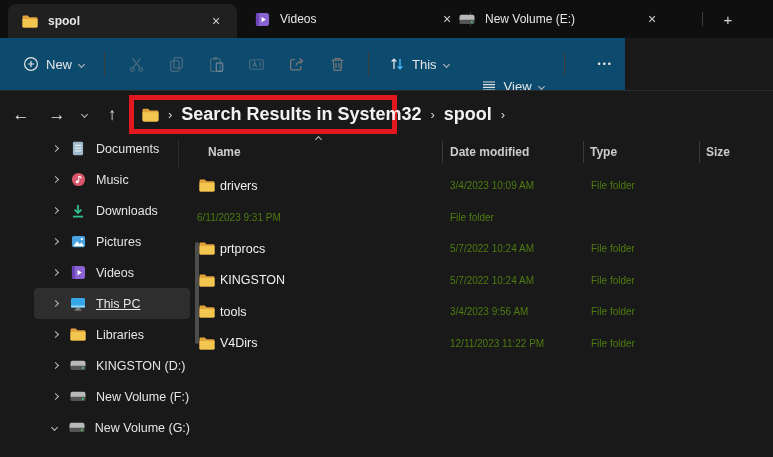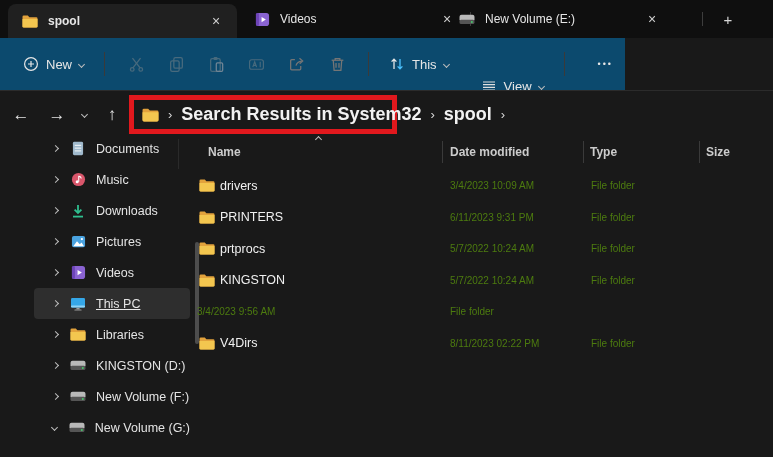--- a/index.html
+++ b/index.html
@@ -400,29 +400,20 @@
               </svg>
             </span>
             <span>drivers</span>
           </div>
         <div class="cell-dim">3/4/2023 10:09 AM</div>
         <div class="cell-dim">File folder</div>
         <div class="cell-dim"></div>
       </div>
 
       <div class="file-row">
-        <div class="cell-name">
-            <span class="side-icon">
-              <svg width="16" height="13" viewBox="0 0 16 13">
-                <path d="M0.5 1.8 Q0.5 0.5 1.8 0.5 L5.8 0.5 L7.4 2.2 L14.2 2.2 Q15.5 2.2 15.5 3.5 L15.5 11.2 Q15.5 12.5 14.2 12.5 L1.8 12.5 Q0.5 12.5 0.5 11.2 Z" fill="#e2a23c"></path>
-                <path d="M0.5 4 L15.5 4 L15.5 11.2 Q15.5 12.5 14.2 12.5 L1.8 12.5 Q0.5 12.5 0.5 11.2 Z" fill="#f3c64f"></path>
-              </svg>
-            </span>
-            <span>PRINTERS</span>
-          </div>
         <div class="cell-dim">6/11/2023 9:31 PM</div>
         <div class="cell-dim">File folder</div>
         <div class="cell-dim"></div>
       </div>
 
       <div class="file-row">
         <div class="cell-name">
             <span class="side-icon">
               <svg width="16" height="13" viewBox="0 0 16 13">
                 <path d="M0.5 1.8 Q0.5 0.5 1.8 0.5 L5.8 0.5 L7.4 2.2 L14.2 2.2 Q15.5 2.2 15.5 3.5 L15.5 11.2 Q15.5 12.5 14.2 12.5 L1.8 12.5 Q0.5 12.5 0.5 11.2 Z" fill="#e2a23c"></path>
@@ -445,36 +436,45 @@
               </svg>
             </span>
             <span>KINGSTON</span>
           </div>
         <div class="cell-dim">5/7/2022 10:24 AM</div>
         <div class="cell-dim">File folder</div>
         <div class="cell-dim"></div>
       </div>
 
       <div class="file-row">
+        <div class="cell-name">
+            <span class="side-icon">
+              <svg width="16" height="13" viewBox="0 0 16 13">
+                <path d="M0.5 1.8 Q0.5 0.5 1.8 0.5 L5.8 0.5 L7.4 2.2 L14.2 2.2 Q15.5 2.2 15.5 3.5 L15.5 11.2 Q15.5 12.5 14.2 12.5 L1.8 12.5 Q0.5 12.5 0.5 11.2 Z" fill="#e2a23c"></path>
+                <path d="M0.5 4 L15.5 4 L15.5 11.2 Q15.5 12.5 14.2 12.5 L1.8 12.5 Q0.5 12.5 0.5 11.2 Z" fill="#f3c64f"></path>
+              </svg>
+            </span>
+            <span>tools</span>
+          </div>
         <div class="cell-dim">3/4/2023 9:56 AM</div>
         <div class="cell-dim">File folder</div>
         <div class="cell-dim"></div>
       </div>
 
       <div class="file-row">
         <div class="cell-name">
             <span class="side-icon">
               <svg width="16" height="13" viewBox="0 0 16 13">
                 <path d="M0.5 1.8 Q0.5 0.5 1.8 0.5 L5.8 0.5 L7.4 2.2 L14.2 2.2 Q15.5 2.2 15.5 3.5 L15.5 11.2 Q15.5 12.5 14.2 12.5 L1.8 12.5 Q0.5 12.5 0.5 11.2 Z" fill="#e2a23c"></path>
                 <path d="M0.5 4 L15.5 4 L15.5 11.2 Q15.5 12.5 14.2 12.5 L1.8 12.5 Q0.5 12.5 0.5 11.2 Z" fill="#f3c64f"></path>
               </svg>
             </span>
             <span>V4Dirs</span>
           </div>
-        <div class="cell-dim">8/11/2023 02:22 PM</div>
+        <div class="cell-dim">12/11/2023 11:22 PM</div>
         <div class="cell-dim">File folder</div>
         <div class="cell-dim"></div>
       </div>
 
     </div>
   </div>
 
 </div>
 
 </body></html>

